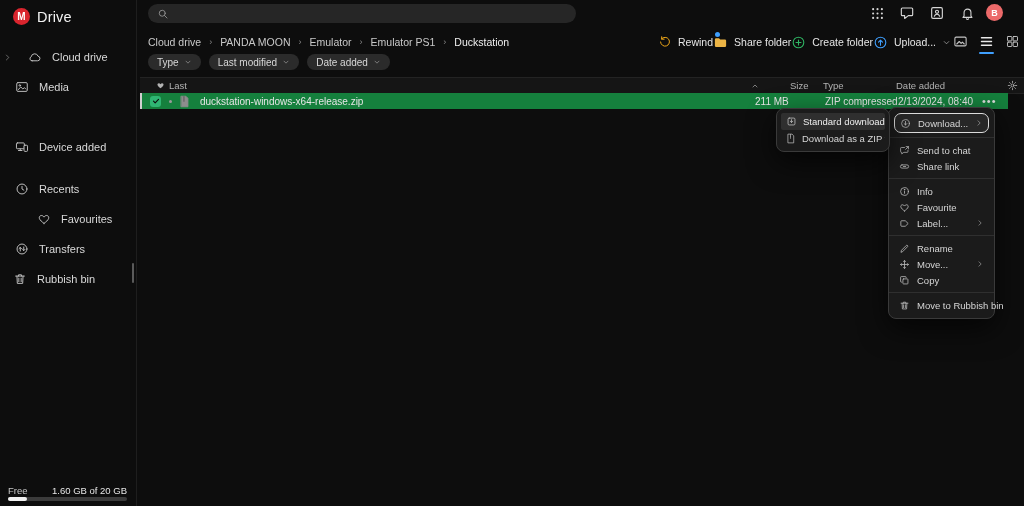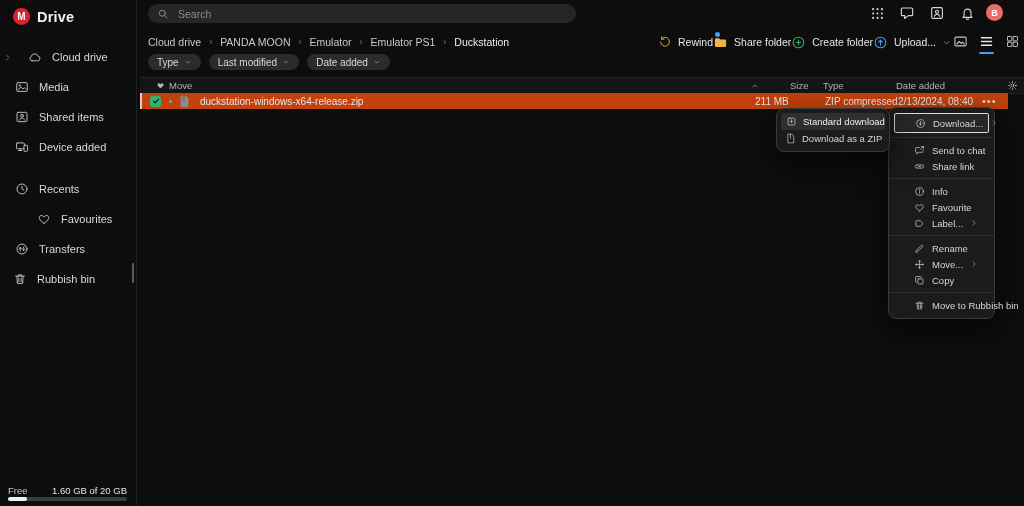--- a/index.html
+++ b/index.html
@@ -5,21 +5,21 @@
   html,body{margin:0;padding:0;background:#0d0d0d;width:1024px;height:506px;overflow:hidden;
     font-family:"Liberation Sans","DejaVu Sans",sans-serif;-webkit-font-smoothing:antialiased;}
   svg{display:block;}
   .stk{fill:none;stroke:currentColor;stroke-width:1.7;stroke-linecap:round;stroke-linejoin:round;}
 
   
   #sidebar{position:absolute;left:0;top:0;width:136px;height:506px;background:#0d0d0d;border-right:1px solid #1e1e1e;}
   .logo{position:absolute;left:13px;top:8px;display:flex;align-items:center;gap:7px;}
   .logo-badge{width:17px;height:17px;border-radius:50%;background:#d9252e;color:#fff;font-size:10px;font-weight:bold;
     display:flex;align-items:center;justify-content:center;}
-  .logo-name{color:#f2f2f2;font-size:14.5px;font-weight:bold;letter-spacing:.2px;}
+  .logo-name{color:#f2f2f2;font-size:14.5px;font-weight:normal;letter-spacing:.2px;}
   .nav-item{position:absolute;left:0;width:136px;height:30px;display:flex;align-items:center;gap:10px;
     padding-left:15px;box-sizing:border-box;color:#d9d9d9;font-size:11px;cursor:pointer;}
   .nav-item .nicon{color:#bdbdbd;flex:0 0 auto;}
   .nav-chev{position:absolute;left:3px;color:#9a9a9a;}
   #sb-scroll{position:absolute;right:2px;top:263px;width:2px;height:20px;background:#5a5a5a;border-radius:2px;}
   .storage-row{position:absolute;left:8px;right:9px;top:485px;display:flex;justify-content:space-between;
     font-size:9.5px;color:#c6c6c6;}
   .storage-row .usage{color:#e6e6e6;}
   .storage-track{position:absolute;left:8px;right:9px;top:497px;height:4px;border-radius:2px;background:#3b3b3b;}
   .storage-fill{height:4px;border-radius:2px;background:#f2f2f2;width:16%;}
@@ -52,33 +52,33 @@
   
   #filters{position:absolute;left:148px;top:54px;display:flex;gap:8px;}
   .chip{height:16px;display:flex;align-items:center;gap:5px;background:#2b2b2b;border-radius:9px;
     padding:0 9px;font-size:10px;color:#d8d8d8;cursor:pointer;}
   .chip .cchev{color:#b5b5b5;}
 
   
   #thead{position:absolute;left:140px;right:0;top:77px;height:15px;background:#151515;
     border-top:1px solid #232323;border-bottom:1px solid #232323;font-size:9.5px;color:#b3b3b3;}
   #thead .hcell{position:absolute;top:0;height:15px;display:flex;align-items:center;cursor:pointer;}
-  #row0{position:absolute;left:140px;width:868px;top:93px;height:16px;background:#c2410c;
+  #row0{position:absolute;left:140px;width:868px;top:93px;height:16px;background:#15803d;
     border-left:2px solid #cfcfcf;box-sizing:border-box;font-size:10px;color:#e6e6e6;cursor:pointer;}
   #row0 .rcell{position:absolute;top:0;height:16px;display:flex;align-items:center;}
   .checkbox{width:11px;height:11px;border-radius:3px;background:#2fb573;display:flex;align-items:center;
     justify-content:center;color:#0d0d0d;cursor:pointer;}
   .bullet{width:3px;height:3px;border-radius:50%;background:#9a9a9a;}
   .dots{color:#d9d9d9;font-size:11px;letter-spacing:1px;cursor:pointer;}
 
   
   #ctxmenu{position:absolute;left:888px;top:107px;width:107px;background:#1b1b1b;border:1px solid #3a3a3a;
     border-radius:8px;box-shadow:0 10px 28px rgba(0,0,0,.65);padding:5px;z-index:20;box-sizing:border-box;}
-  .mi{height:16px;display:flex;align-items:center;gap:7px;padding:0 20px;font-size:9.5px;color:#d6d6d6;
-    cursor:pointer;white-space:nowrap;border-radius:2px;}
+  .mi{height:16px;display:flex;align-items:center;gap:7px;padding:0 5px;font-size:9.5px;color:#d6d6d6;
+    cursor:pointer;white-space:nowrap;border-radius:7px;}
   .mi .micon{color:#bdbdbd;flex:0 0 auto;}
   .mi .mchev{margin-left:auto;color:#bdbdbd;}
   .mi.focused{border:1px solid #dcdcdc;background:#272727;height:18px;}
   .mdiv{height:1px;background:#2f2f2f;margin:4px -5px;}
 
   
   #submenu{position:absolute;left:776px;top:108px;width:114px;background:#1b1b1b;border:1px solid #3a3a3a;
     border-radius:8px;box-shadow:0 10px 28px rgba(0,0,0,.65);padding:4px;z-index:21;box-sizing:border-box;}
   .smi{height:17px;display:flex;align-items:center;gap:6px;padding:0 5px;font-size:9.5px;color:#d6d6d6;
     cursor:pointer;white-space:nowrap;border-radius:2px;overflow:hidden;}
@@ -112,30 +112,20 @@
     <span class="nicon">
       <svg width="14" height="14" viewBox="0 0 24 24" class="stk">
           <rect x="3" y="4.5" width="18" height="15" rx="2"></rect>
           <circle cx="8.3" cy="9.3" r="1.3"></circle>
           <path d="M5.5 16.5l4.5-4.5 3.5 3.5 2.5-2.5 2.5 2.5"></path>
         </svg>
       </span>
     <span>Media</span>
   </div>
 
-  <div class="nav-item" style="top:102px;">
-    <span class="nicon">
-      <svg width="14" height="14" viewBox="0 0 24 24" class="stk">
-          <rect x="3.5" y="4" width="17" height="16" rx="2"></rect>
-          <circle cx="12" cy="10" r="2.4"></circle>
-          <path d="M7.5 17.5c.9-2.3 2.6-3.4 4.5-3.4s3.6 1.1 4.5 3.4"></path>
-        </svg>
-      </span>
-    <span>Shared items</span>
-  </div>
 
   <div class="nav-item" style="top:132px;">
     <span class="nicon">
       <svg width="14" height="14" viewBox="0 0 24 24" class="stk">
           <rect x="2.5" y="5" width="13.5" height="10" rx="1.5"></rect>
           <path d="M9 15v3M6 18h6"></path>
           <rect x="15.5" y="9" width="6" height="10.5" rx="1.5" fill="#0d0d0d"></rect>
         </svg>
       </span>
     <span>Device added</span>
@@ -193,21 +183,20 @@
   </div>
 </aside>
 
 <div id="searchbar">
   <span style="color:#9a9a9a;">
     <svg width="12" height="12" viewBox="0 0 24 24" class="stk">
         <circle cx="10.5" cy="10.5" r="6"></circle>
         <path d="M15 15l5 5"></path>
       </svg>
     </span>
-  <input type="text" placeholder="Search" style="">
 </div>
 
 <div class="top-ic" style="left:868px;">
   <span>
     <svg width="15" height="15" viewBox="0 0 24 24" fill="currentColor">
         <g>
       <circle cx="5" cy="5" r="1.7"></circle>
           <circle cx="12" cy="5" r="1.7"></circle>
           <circle cx="19" cy="5" r="1.7"></circle>
       <circle cx="5" cy="12" r="1.7"></circle>
@@ -354,21 +343,21 @@
       </span>
   </div>
 </div>
 
 <div id="thead">
   <span class="hcell" style="left:16px;">
     <svg width="9" height="9" viewBox="0 0 24 24" fill="currentColor">
         <path d="M12 19.5C8.5 17 4.8 13.9 4 10.8 3.4 8.4 5 6 7.5 6c1.9 0 3.4 1 4.5 2.8C13.1 7 14.6 6 16.5 6 19 6 20.6 8.4 20 10.8c-.8 3.1-4.5 6.2-8 8.7z"></path>
       </svg>
     </span>
-  <span class="hcell" style="left:29px;">Move</span>
+  <span class="hcell" style="left:29px;">Last</span>
   <span class="hcell" style="left:611px;color:#c9c9c9;">
     <svg width="8" height="8" viewBox="0 0 24 24" class="stk">
         <path d="M6 15l6-6 6 6"></path>
       </svg>
     </span>
   <span class="hcell" style="left:650px;">Size</span>
   <span class="hcell" style="left:683px;">Type</span>
   <span class="hcell" style="left:756px;">Date added</span>
   <span class="hcell" style="right:6px;color:#c9c9c9;">
     <svg width="11" height="11" viewBox="0 0 24 24" class="stk" style="stroke-width:1.6;">

